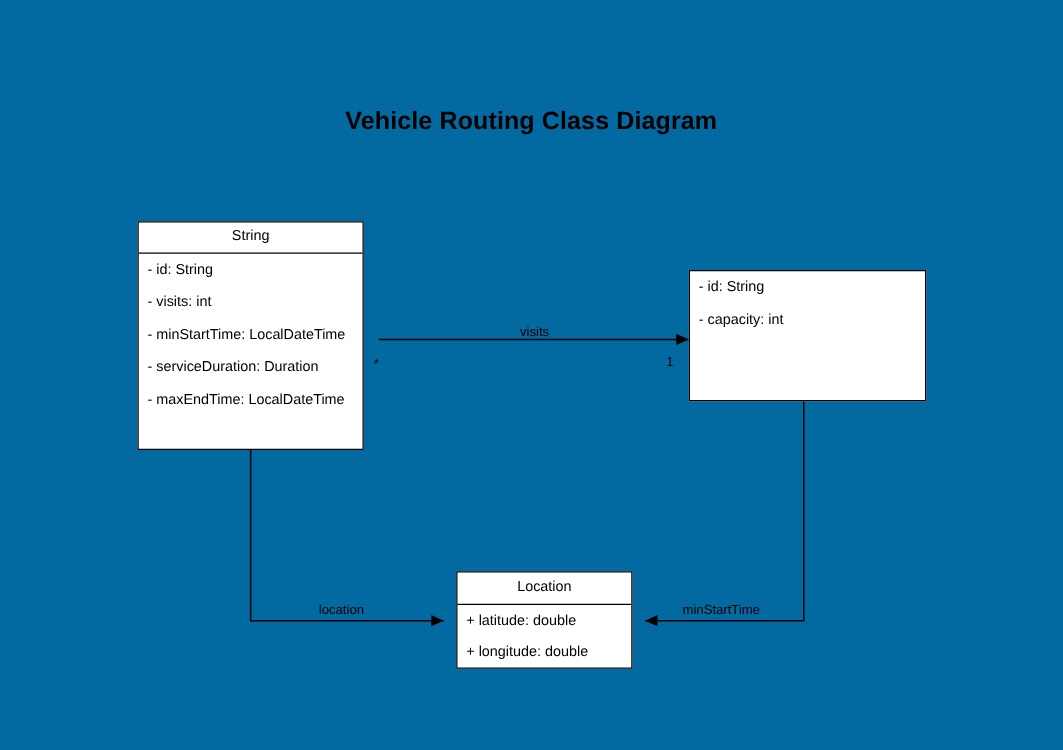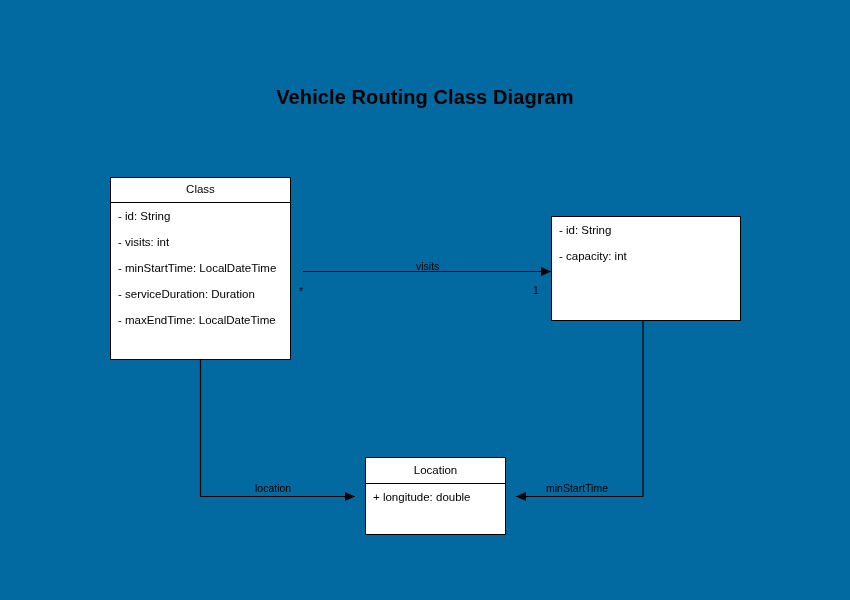--- a/index.html
+++ b/index.html
@@ -137,40 +137,41 @@
     </defs>
 
     <line x1="551" y1="271.5" x2="303" y2="271.5" stroke="#000000" stroke-width="1.2" marker-end="url(#arrow-right)" transform="rotate(180 427 271.5)"></line>
 
     <path d="M 200.5 360 L 200.5 496.5 L 355 496.5" fill="none" stroke="#000000" stroke-width="1.2" marker-end="url(#arrow-right)"></path>
 
     <path d="M 643 321 L 643 496.5 L 516 496.5" fill="none" stroke="#000000" stroke-width="1.2" marker-end="url(#arrow-right)"></path>
   </svg>
 
   <div class="uml-class" id="class-visit">
-    <div class="uml-class-name">Class</div>
+    <div class="uml-class-name">String</div>
     <div class="uml-attrs">
       <div class="uml-attr">- id: String</div>
       <div class="uml-attr">- visits: int</div>
       <div class="uml-attr">- minStartTime: LocalDateTime</div>
       <div class="uml-attr">- serviceDuration: Duration</div>
       <div class="uml-attr">- maxEndTime: LocalDateTime</div>
     </div>
   </div>
 
   <div class="uml-class" id="class-vehicle">
     <div class="uml-attrs">
       <div class="uml-attr">- id: String</div>
       <div class="uml-attr">- capacity: int</div>
     </div>
   </div>
 
   <div class="uml-class" id="class-location">
     <div class="uml-class-name">Location</div>
     <div class="uml-attrs">
+      <div class="uml-attr">+ latitude: double</div>
       <div class="uml-attr">+ longitude: double</div>
     </div>
   </div>
 
   <div class="edge-label" id="label-visits">visits</div>
   <div class="mult-label" id="mult-visits-source">*</div>
   <div class="mult-label" id="mult-visits-target">1</div>
 
   <div class="edge-label" id="label-location">location</div>
 

